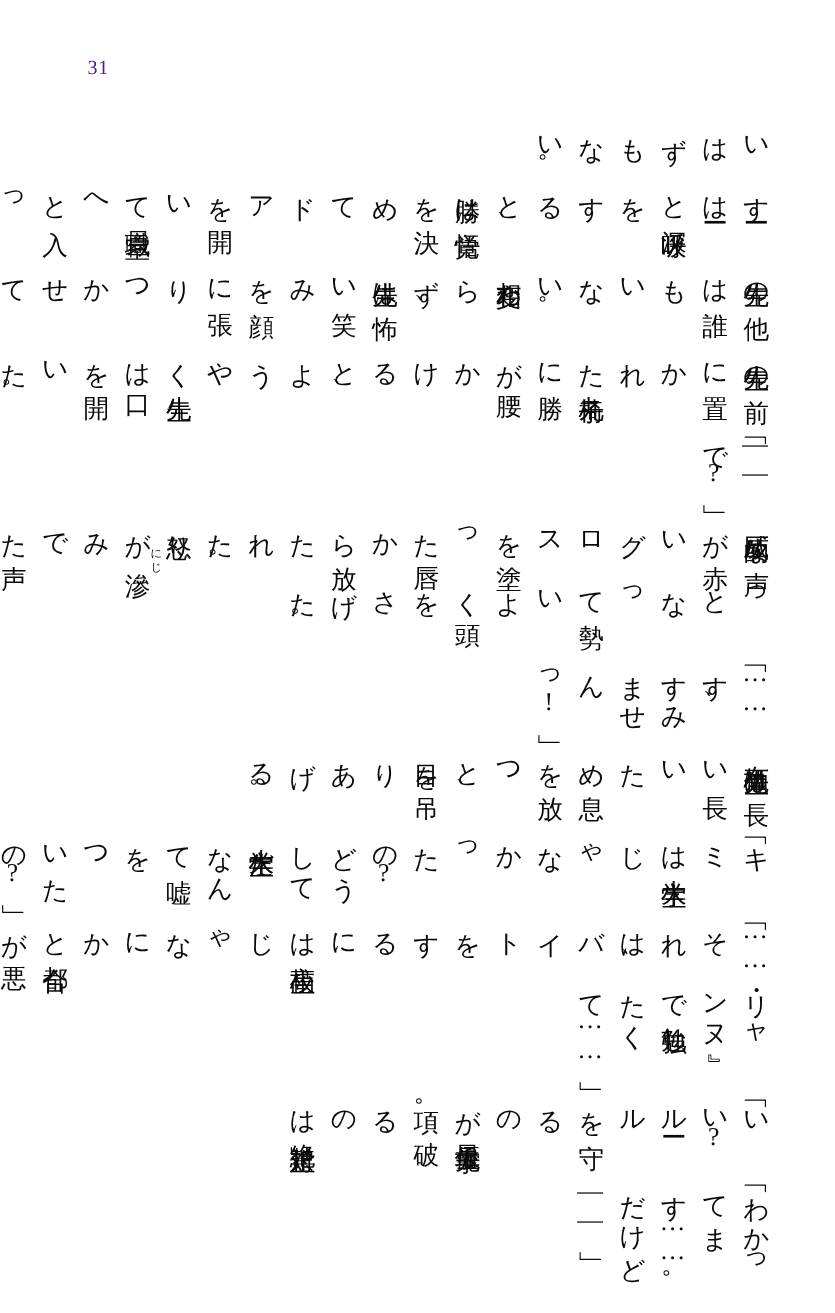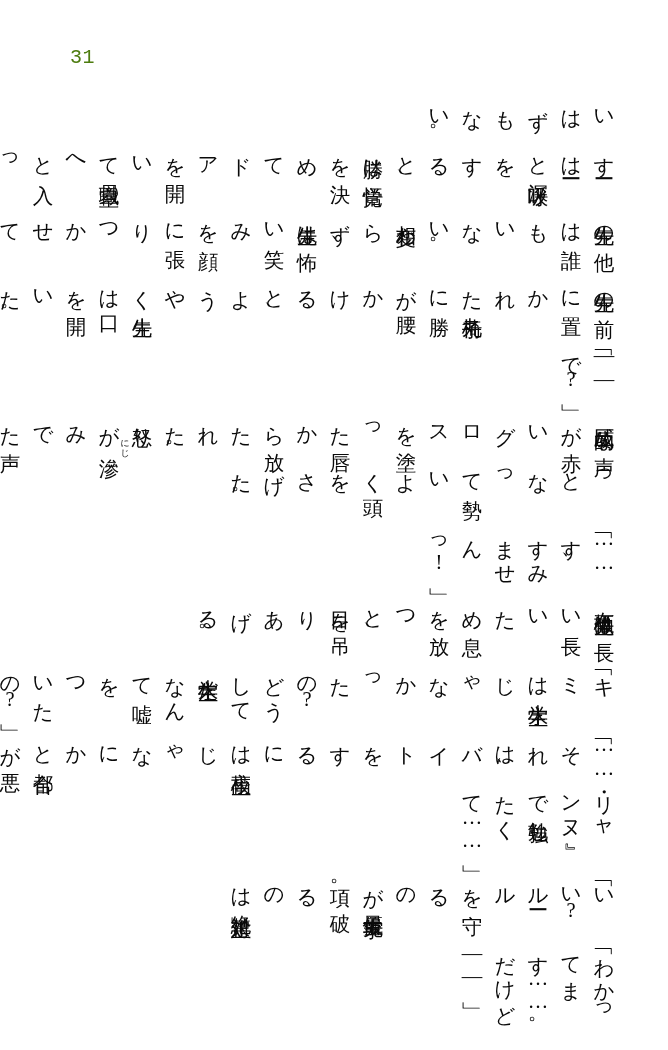--- a/index.html
+++ b/index.html
@@ -18,23 +18,23 @@
     position: relative;
     width: 668px;
     height: 1050px;
     background: #ffffff;
     box-sizing: border-box;
   }
   .page-number {
     position: absolute;
     top: 46px;
     left: 70px;
-    font-size: 20px;
-    font-family: Liberation Mono, monospace;
-    color: #4d7c0f;
+    font-size: 16px;
+    font-family: Liberation Serif, serif;
+    color: #4c1d95;
     letter-spacing: 0.5px;
   }
   .text-body {
     position: absolute;
     top: 96px;
     right: 48px;
     bottom: 44px;
     left: 48px;
     writing-mode: vertical-rl;
     text-orientation: upright;

